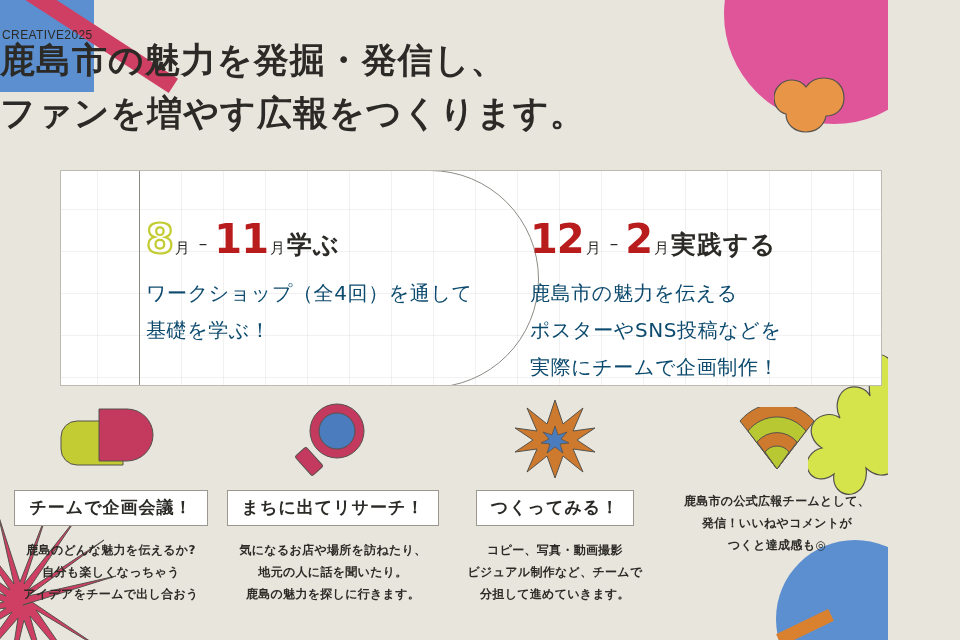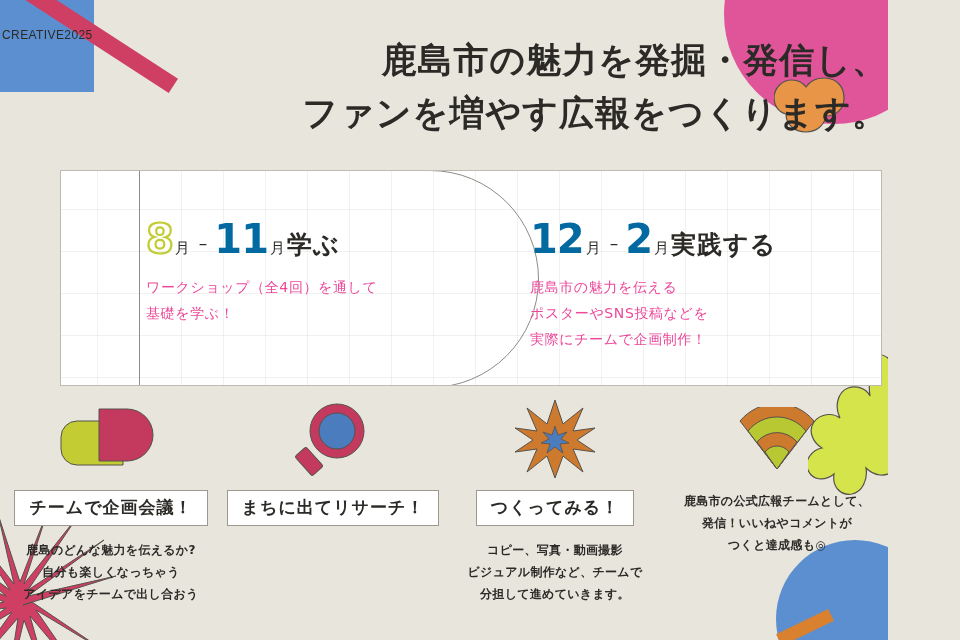--- a/index.html
+++ b/index.html
@@ -74,21 +74,21 @@
     right: 54px; bottom: 6px;
     width: 58px; height: 13px;
     background: #d9812f;
     transform: rotate(-26deg);
   }
 
   
   .heading {
     position: absolute;
     left: 0; right: 0; top: 34px;
-    text-align: right;
+    text-align: left;
     color: #2b2a26;
     font-family: "DejaVu Sans", sans-serif;
     font-weight: 700;
     font-size: 35px;
     line-height: 1.52;
     letter-spacing: 1px;
   }
   .heading .line { display: block; }
 
   
@@ -134,21 +134,21 @@
     display: flex;
     align-items: baseline;
     margin-bottom: 14px;
     white-space: nowrap;
   }
   .num {
     font-family: "DejaVu Sans", sans-serif;
     font-weight: 700;
     font-size: 40px;
     line-height: 1;
-    color: #0369a1;
+    color: #b91c1c;
     letter-spacing: -1px;
   }
   .num.outline {
     color: transparent;
     -webkit-text-stroke: 2.2px #c3cd33;
   }
   .unit {
     font-family: "DejaVu Sans", sans-serif;
     font-size: 15px;
     color: #2b2a26;
@@ -165,22 +165,22 @@
   }
   .period-title {
     font-family: "DejaVu Sans", sans-serif;
     font-weight: 700;
     font-size: 25px;
     color: #2b2a26;
     letter-spacing: 1px;
   }
   .period-desc {
     font-family: "DejaVu Sans", sans-serif;
-    font-size: 14px;
-    color: #ec4899;
+    font-size: 20px;
+    color: #0c4a6e;
     line-height: 1.85;
     letter-spacing: 0.6px;
   }
   .period-desc span { display: block; }
 
   
   .steps {
     position: absolute;
     left: 0; right: 0; top: 400px;
     display: flex;
@@ -324,20 +324,25 @@
 
     <div class="step">
       <div class="step-icon">
         <svg width="80" height="76" viewBox="0 0 80 76">
           <rect x="8" y="48" width="15" height="26" rx="2" fill="#c33a5e" stroke="#55524c" stroke-width="1" transform="rotate(-42 15 60)"></rect>
           <circle cx="44" cy="30" r="27" fill="#c33a5e" stroke="#55524c" stroke-width="1"></circle>
           <circle cx="44" cy="30" r="18" fill="#4b7cbe" stroke="#55524c" stroke-width="1"></circle>
         </svg>
       </div>
       <div class="step-label">まちに出てリサーチ！</div>
+      <div class="step-desc">
+        <span>気になるお店や場所を訪ねたり、</span>
+        <span>地元の人に話を聞いたり。</span>
+        <span>鹿島の魅力を探しに行きます。</span>
+      </div>
     </div>
 
     <div class="step">
       <div class="step-icon">
         <svg width="80" height="78" viewBox="0 0 80 78">
           <path d="M40 0 L48 24 L68 8 L58 31 L80 28 L62 40 L80 52 L58 49 L68 72 L48 56 L40 78
                    L32 56 L12 72 L22 49 L0 52 L18 40 L0 28 L22 31 L12 8 L32 24 Z" fill="#cd7a2e" stroke="#55524c" stroke-width="1"></path>
           <path d="M40 26 L43 35 L52 32 L46 39 L54 43 L45 44 L48 53 L40 47 L32 53 L35 44
                    L26 43 L34 39 L28 32 L37 35 Z" fill="#4b7cbe" stroke="#55524c" stroke-width="0.8"></path>
         </svg>

